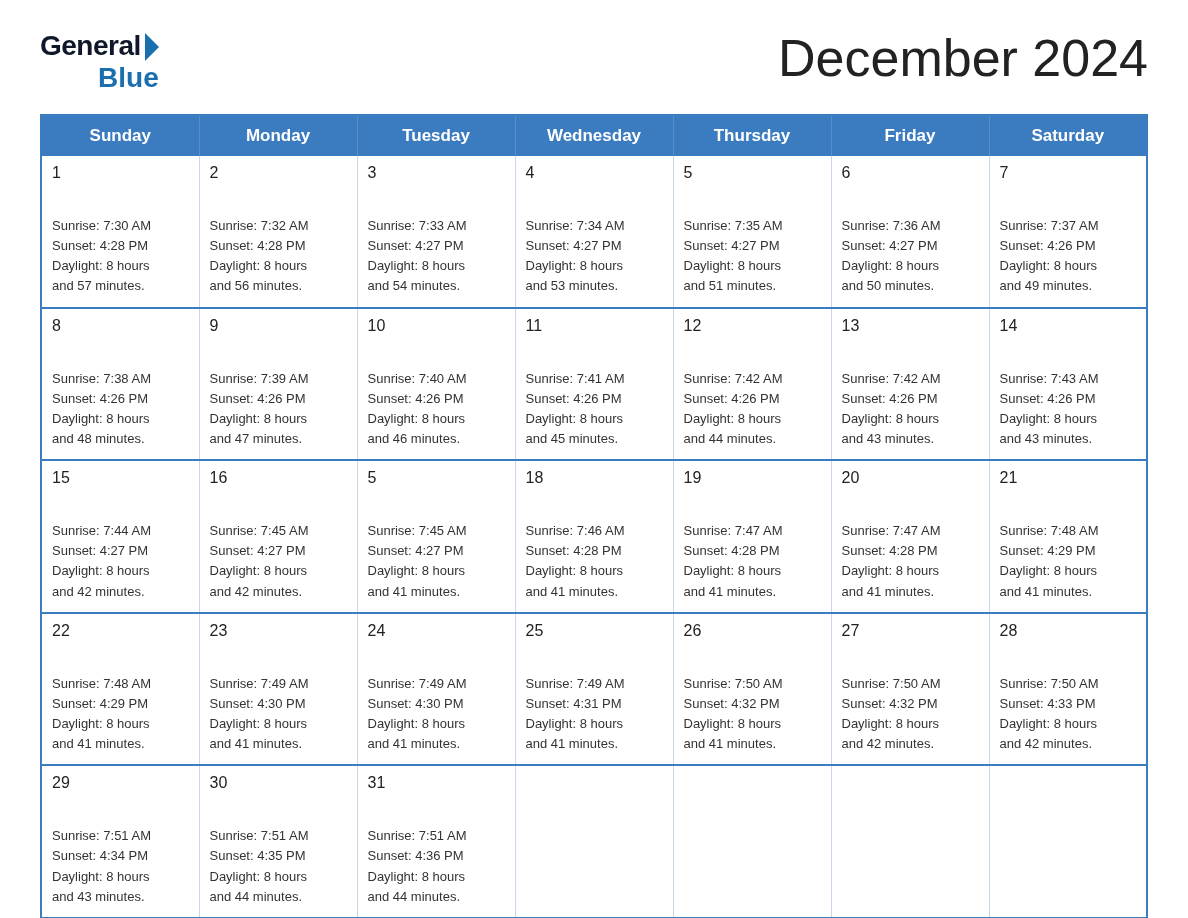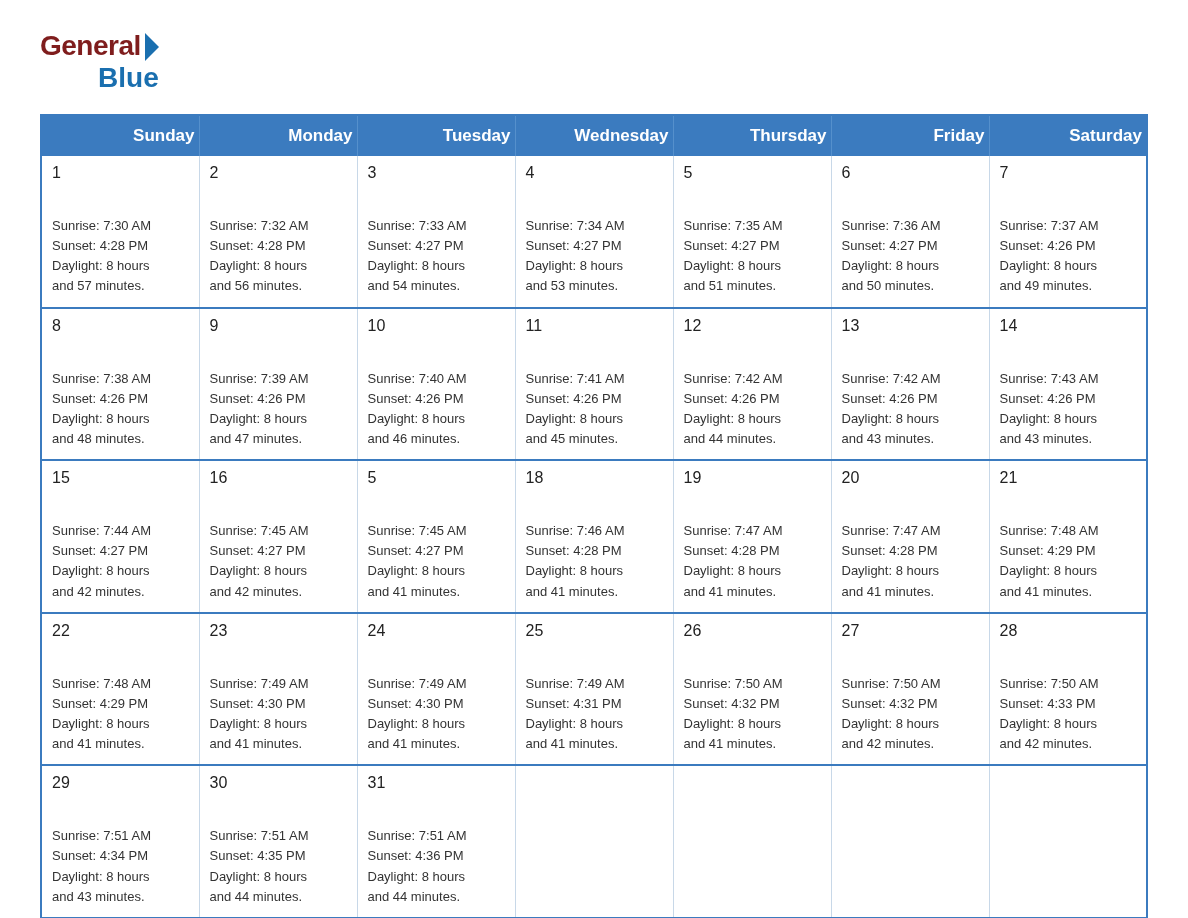--- a/index.html
+++ b/index.html
@@ -20,21 +20,21 @@
       display: flex;
       flex-direction: column;
     }
     .logo-top {
       display: flex;
       align-items: center;
     }
     .logo-general {
       font-size: 28px;
       font-weight: bold;
-      color: #7f1d1d;
+      color: #0f172a;
       letter-spacing: -0.5px;
     }
     .logo-arrow {
       width: 0;
       height: 0;
       border-left: 14px solid #1a6faf;
       border-top: 14px solid transparent;
       border-bottom: 14px solid transparent;
       margin-left: 4px;
       margin-top: 2px;
@@ -64,21 +64,21 @@
       width: 100%;
       border-collapse: collapse;
       border: 2px solid #3b7bbf;
     }
     .calendar-table thead tr th {
       background-color: #3b7bbf;
       color: #ffffff;
       font-size: 17px;
       font-weight: bold;
       padding: 10px 4px;
-      text-align: right;
+      text-align: center;
       border-right: 1px solid #5590cc;
     }
     .calendar-table thead tr th:last-child {
       border-right: none;
     }
     .calendar-table tbody tr td {
       vertical-align: top;
       padding: 8px 10px 10px 10px;
       border-right: 1px solid #c8d8e8;
       border-bottom: 2px solid #3b7bbf;
@@ -115,20 +115,21 @@
 
 <div class="header-area">
   <div class="logo">
     <div class="logo-top">
       <span class="logo-general">General</span>
       <div class="logo-arrow"></div>
     </div>
     <span class="logo-blue">Blue</span>
   </div>
   <div class="title-area">
+    <div class="main-title">December 2024</div>
   </div>
 </div>
 
 <table class="calendar-table">
   <thead>
     <tr>
     <th>Sunday</th>
         <th>Monday</th>
         <th>Tuesday</th>
         <th>Wednesday</th>

